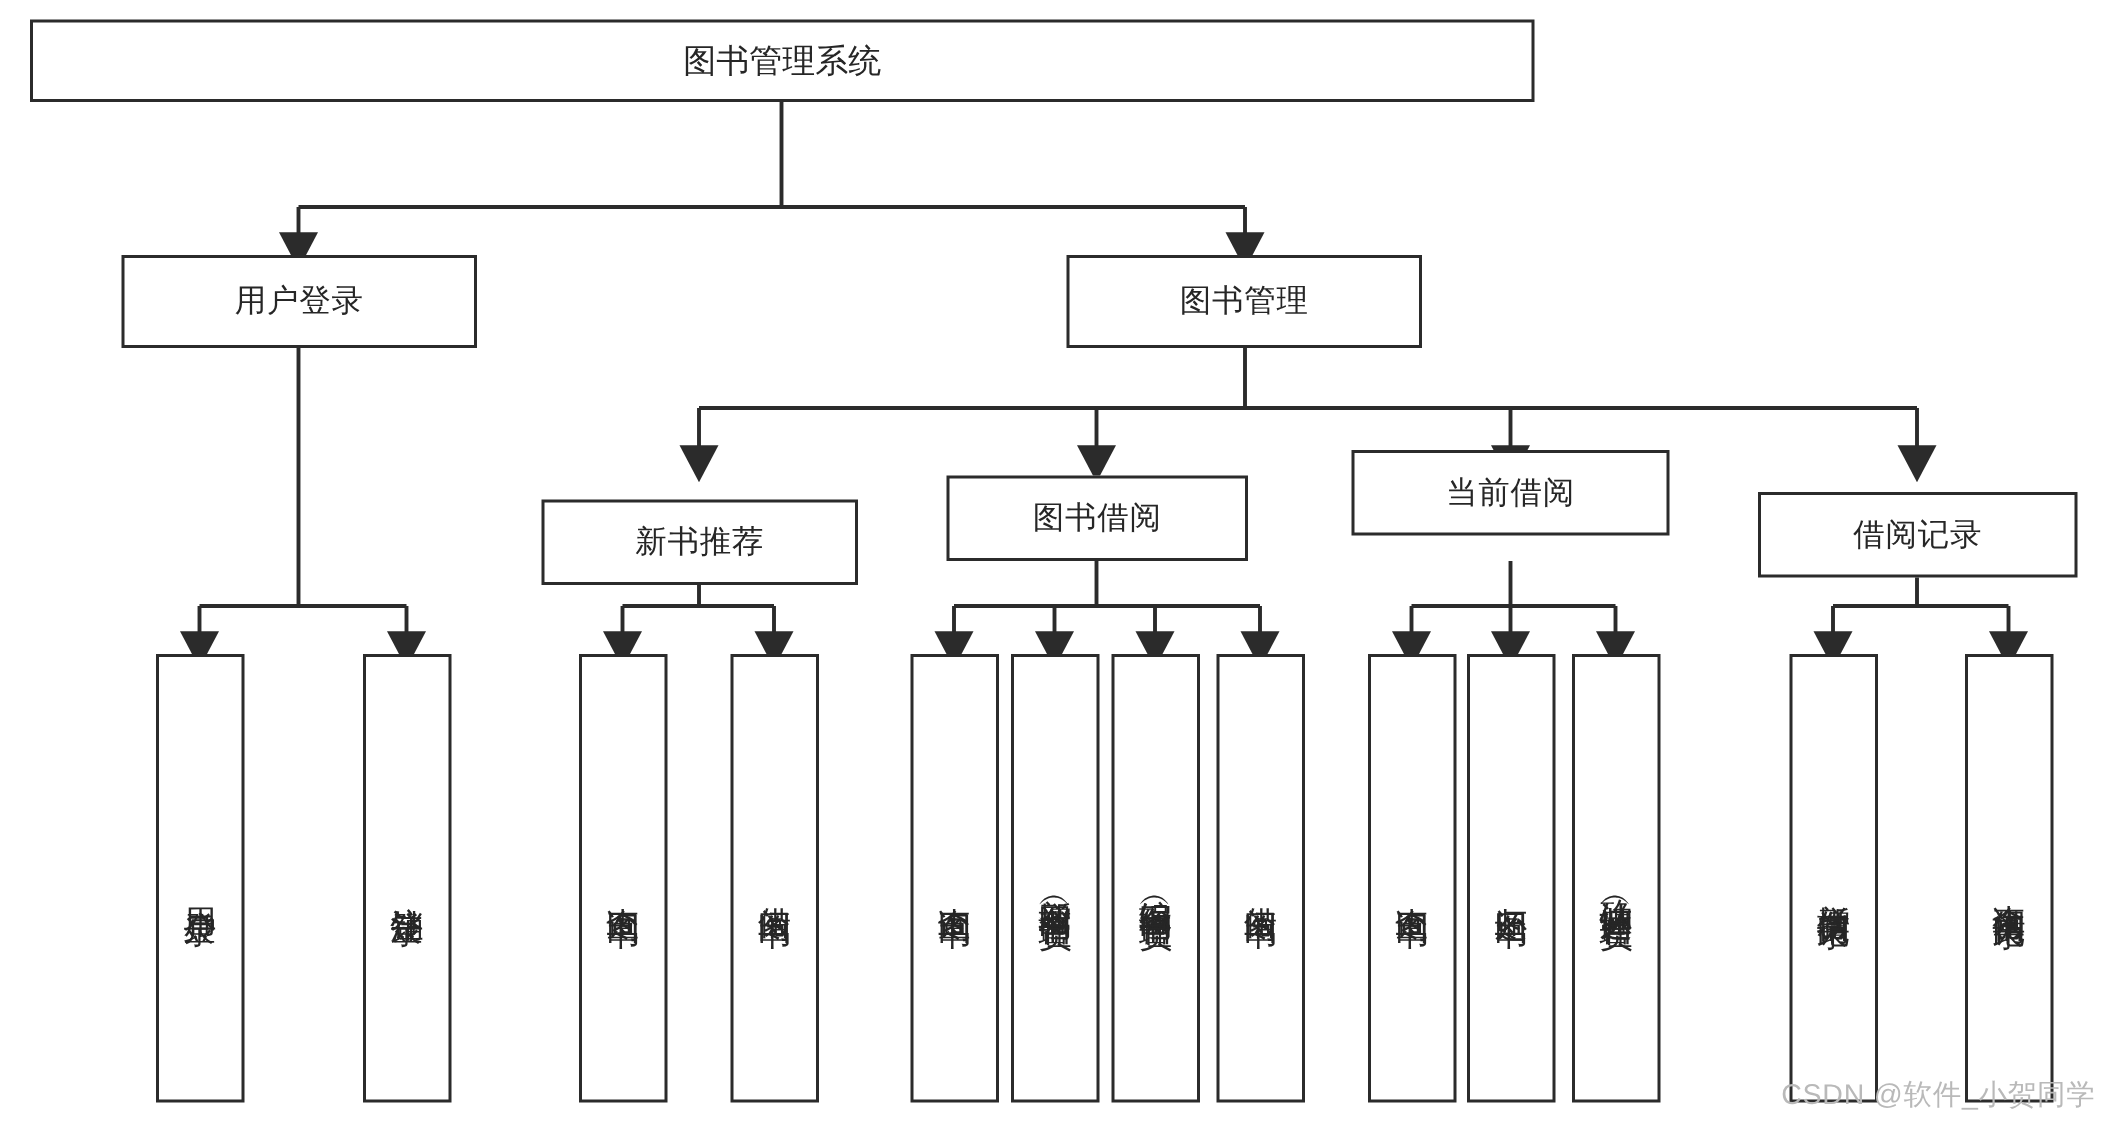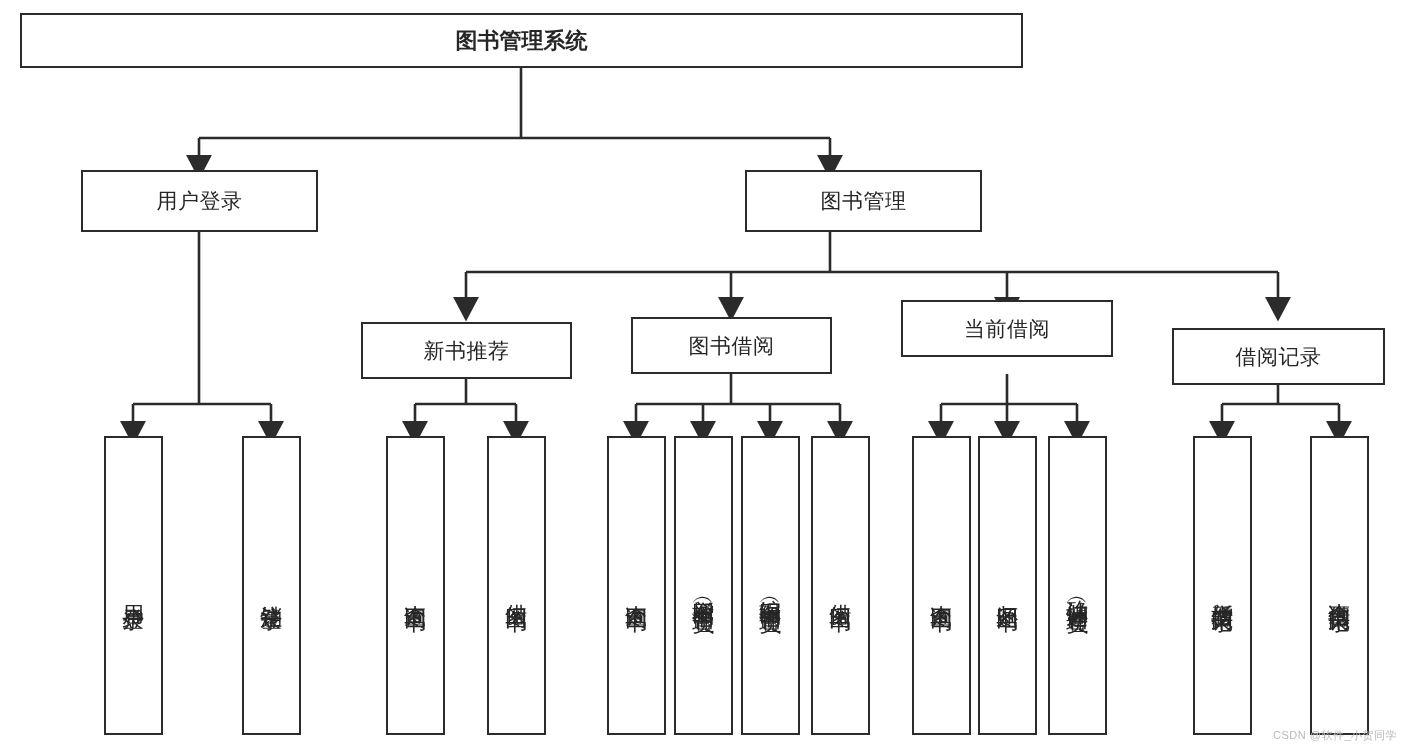--- a/index.html
+++ b/index.html
@@ -33,42 +33,41 @@
     justify-content: center;
     color: #262626;
   }
   .node.horiz {
     font-size: 21px;
     letter-spacing: 0.5px;
     line-height: 1.1;
   }
   .node.root {
     font-size: 22px;
-    font-weight: bold;
   }
   .node.leaf {
     font-size: 22px;
     line-height: 1.16;
     align-items: center;
     justify-content: flex-start;
     padding-top: 10px;
   }
   .vtext {
     writing-mode: vertical-rl;
     text-orientation: upright;
     letter-spacing: 2px;
     white-space: nowrap;
     display: block;
     margin: 0 auto;
   }
   .watermark {
     position: absolute;
     right: 8px;
     bottom: 4px;
-    font-size: 11px;
+    font-size: 19px;
     color: #b9b9b9;
     letter-spacing: 0.5px;
     white-space: nowrap;
   }
 </style>
 </head>
 <body>
 
 <div id="canvas">
 
@@ -122,25 +121,25 @@
     </g>
   </svg>
 
   <div class="node root" style="left:20px; top:13px; width:1003px; height:55px;">
     <span>图书管理系统</span>
   </div>
 
   <div class="node horiz" style="left:81px; top:170px; width:237px; height:62px;">
     <span>用户登录</span>
   </div>
-  <div class="node horiz" style="left:711px; top:170px; width:237px; height:62px;margin-left:34px;">
+  <div class="node horiz" style="left:711px; top:170px; width:237px; height:62px;">
     <span>图书管理</span>
   </div>
 
-  <div class="node horiz" style="left:361px; top:322px; width:211px; height:57px;">
+  <div class="node horiz" style="left:361px; top:333px; width:211px; height:57px;">
     <span>新书推荐</span>
   </div>
   <div class="node horiz" style="left:631px; top:317px; width:201px; height:57px;">
     <span>图书借阅</span>
   </div>
   <div class="node horiz" style="left:901px; top:300px; width:212px; height:57px;">
     <span>当前借阅</span>
   </div>
   <div class="node horiz" style="left:1172px; top:317px; width:213px; height:57px;margin-top:11px;">
     <span>借阅记录</span>

